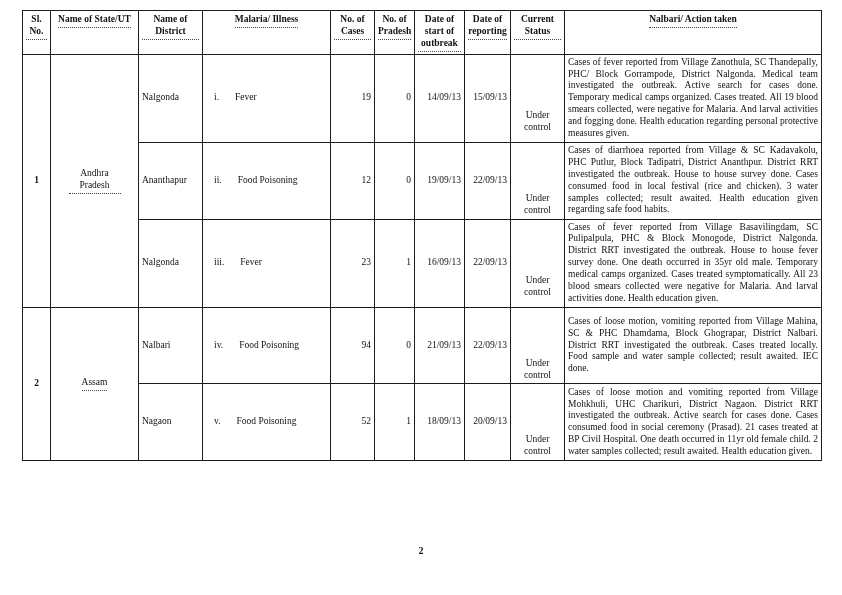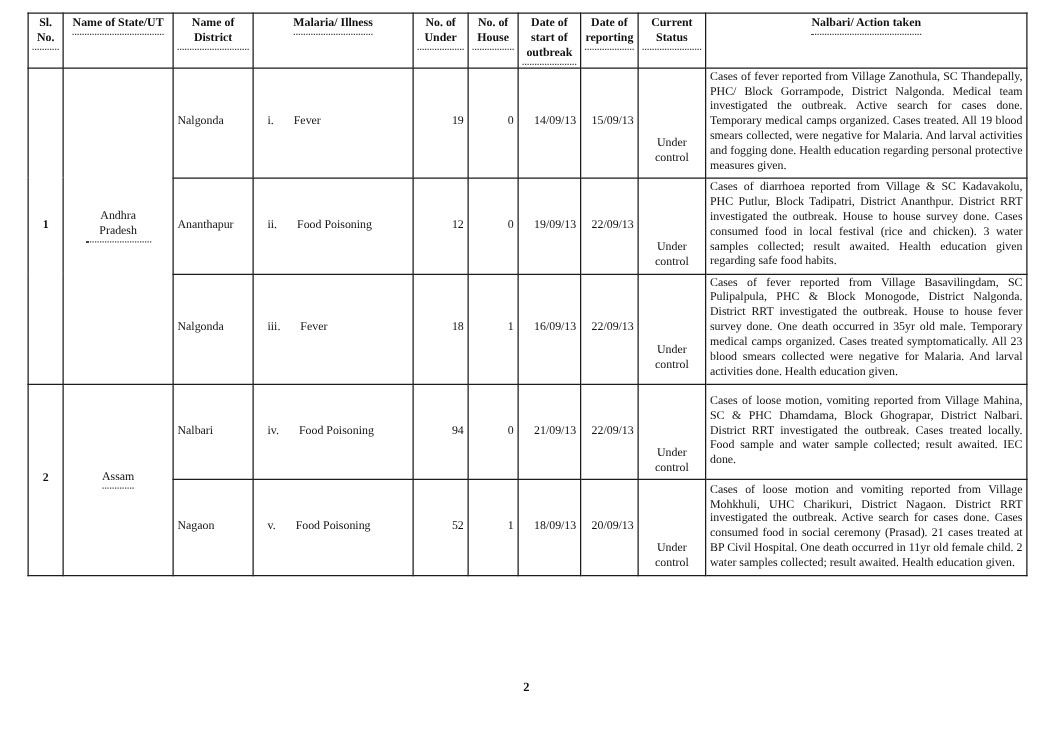--- a/index.html
+++ b/index.html
@@ -94,22 +94,22 @@
       <col style="width:54px">
       <col style="width:257px">
     </colgroup>
 
     <tbody>
         <tr>
       <th><span class="dotted">Sl. No.</span></th>
       <th><span class="dotted">Name of State/UT</span></th>
       <th><span class="dotted">Name of District</span></th>
       <th><span class="dotted">Malaria/ Illness</span></th>
-      <th><span class="dotted">No. of Under</span></th>
-      <th><span class="dotted">No. of House</span></th>
+      <th><span class="dotted">No. of Cases</span></th>
+      <th><span class="dotted">No. of Pradesh</span></th>
       <th><span class="dotted">Date of start of outbreak</span></th>
       <th><span class="dotted">Date of reporting</span></th>
       <th><span class="dotted">Current Status</span></th>
       <th><span class="dotted">Nalbari/ Action taken</span></th>
     </tr>
 
     <tr>
       <td class="sl-cell" rowspan="3">1</td>
       <td class="state-cell" rowspan="3"><span class="state-wrap dotted">Andhra Pradesh</span></td>
       <td class="district-cell"><span>Nalgonda</span></td>
@@ -144,21 +144,21 @@
     </tr>
 
     <tr>
       <td class="district-cell"><span>Nalgonda</span></td>
       <td class="disease-cell">
         <div class="disease-inner">
           <span>iii.</span>
           <span>Fever</span>
         </div>
       </td>
-      <td class="center">18</td>
+      <td class="center">23</td>
       <td class="center">1</td>
       <td class="center">16/09/13</td>
       <td class="center">22/09/13</td>
       <td class="status-cell"><span class="status-wrap">Under control</span></td>
       <td class="comments-cell">Cases of fever reported from Village Basavilingdam, SC Pulipalpula, PHC &amp; Block Monogode, District Nalgonda. District RRT investigated the outbreak. House to house fever survey done. One death occurred in 35yr old male. Temporary medical camps organized. Cases treated symptomatically. All 23 blood smears collected were negative for Malaria. And larval activities done. Health education given.</td>
     </tr>
 
     <tr>
       <td class="sl-cell" rowspan="2">2</td>
       <td class="state-cell" rowspan="2"><span class="state-wrap dotted">Assam</span></td>

